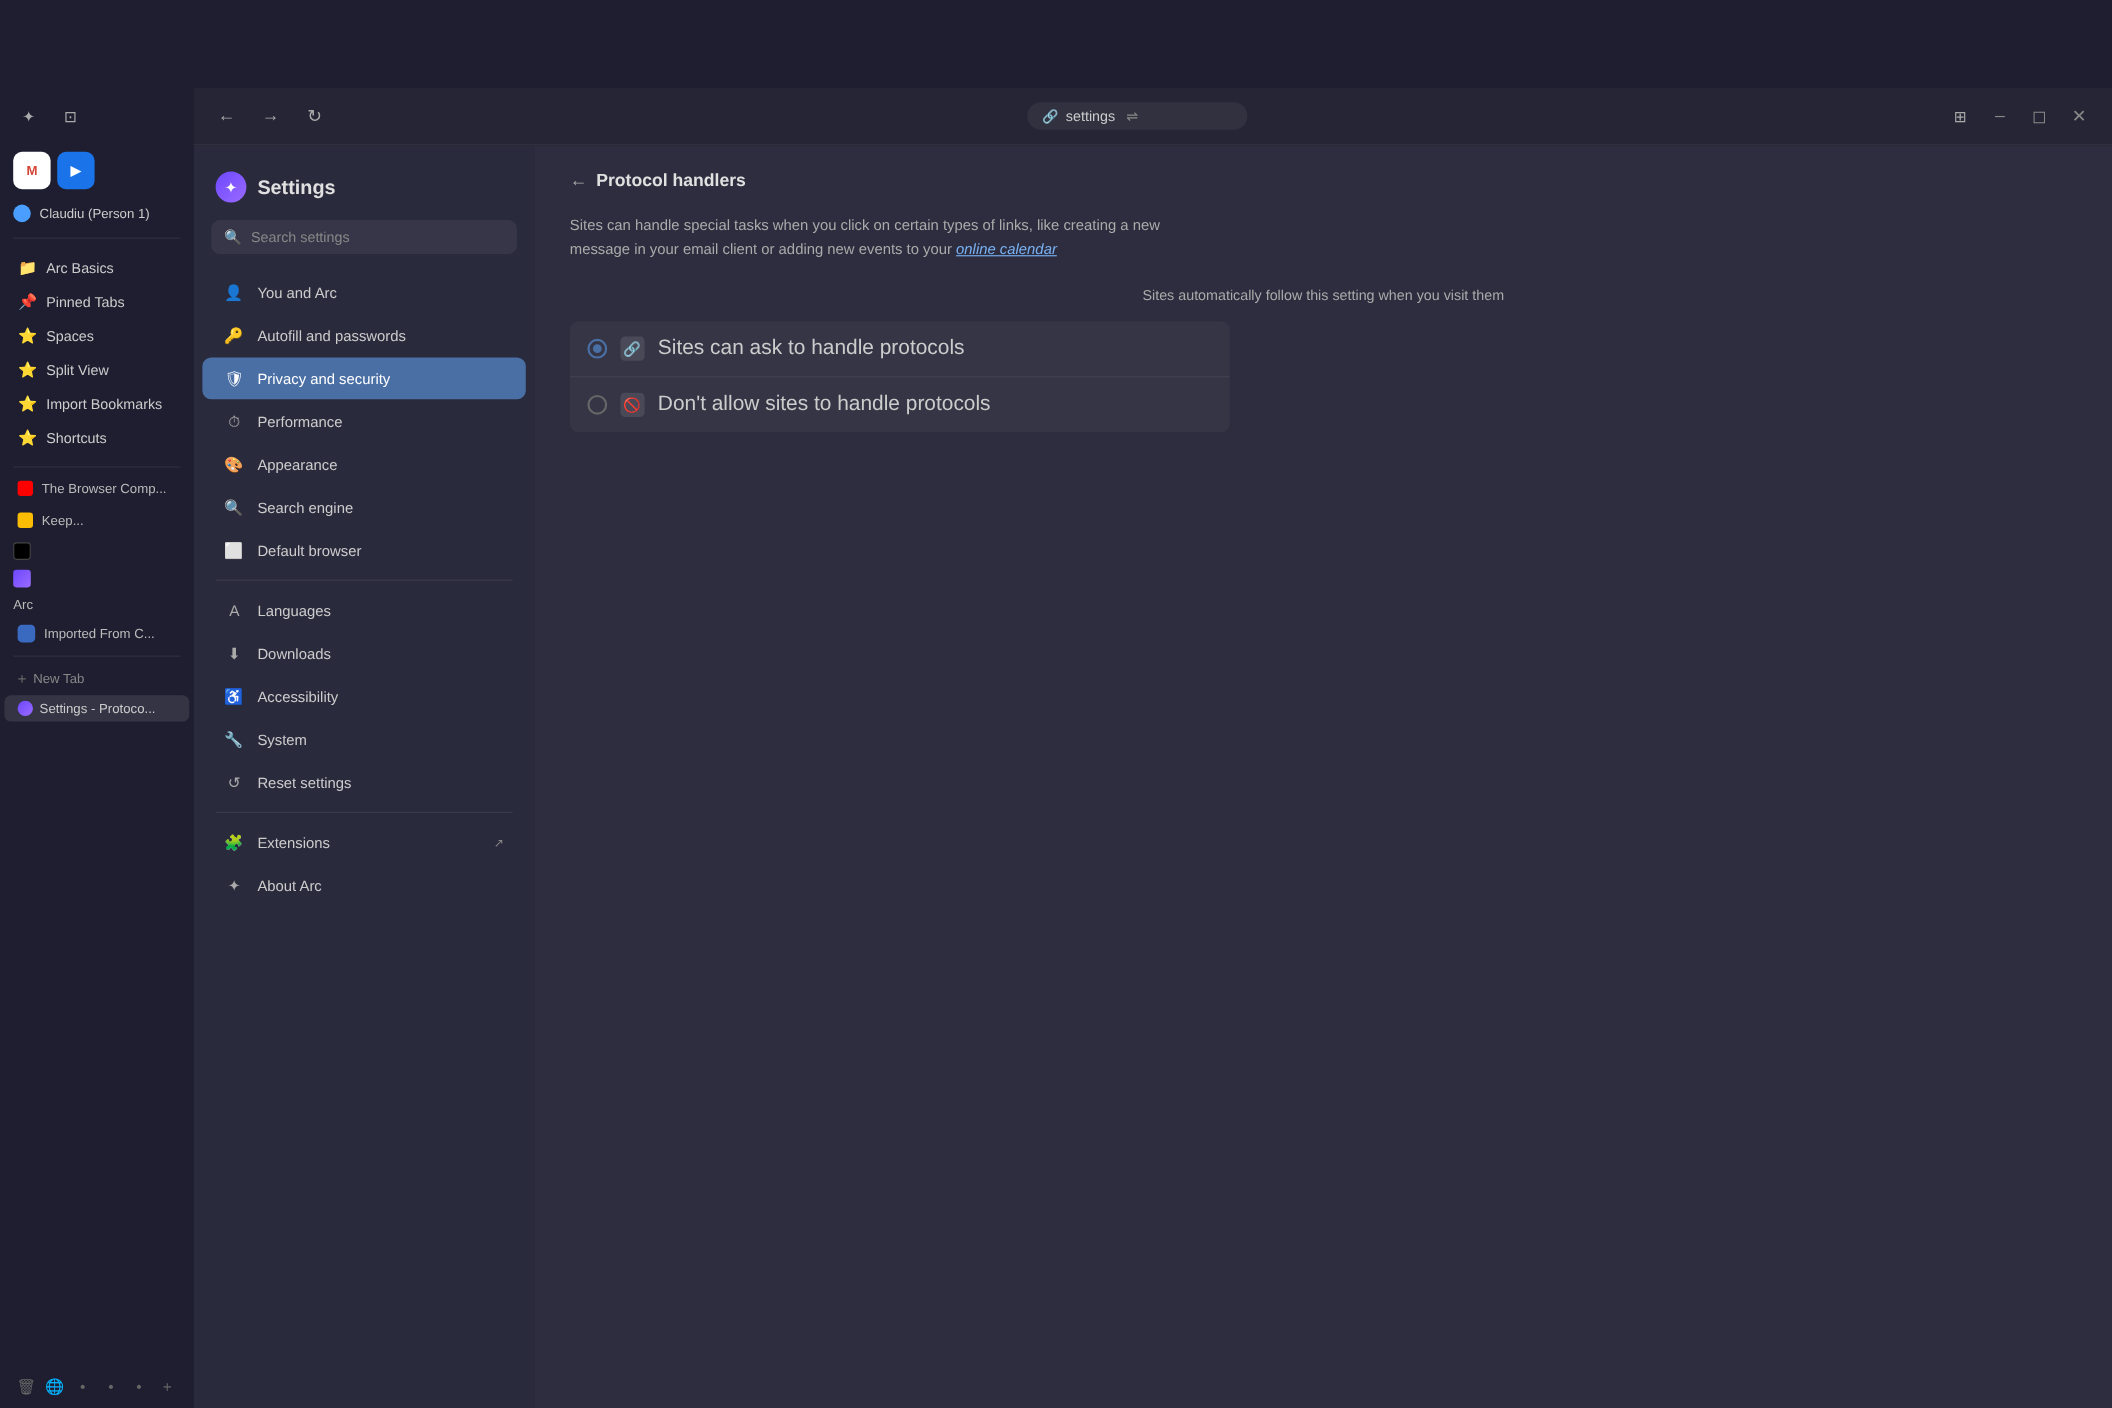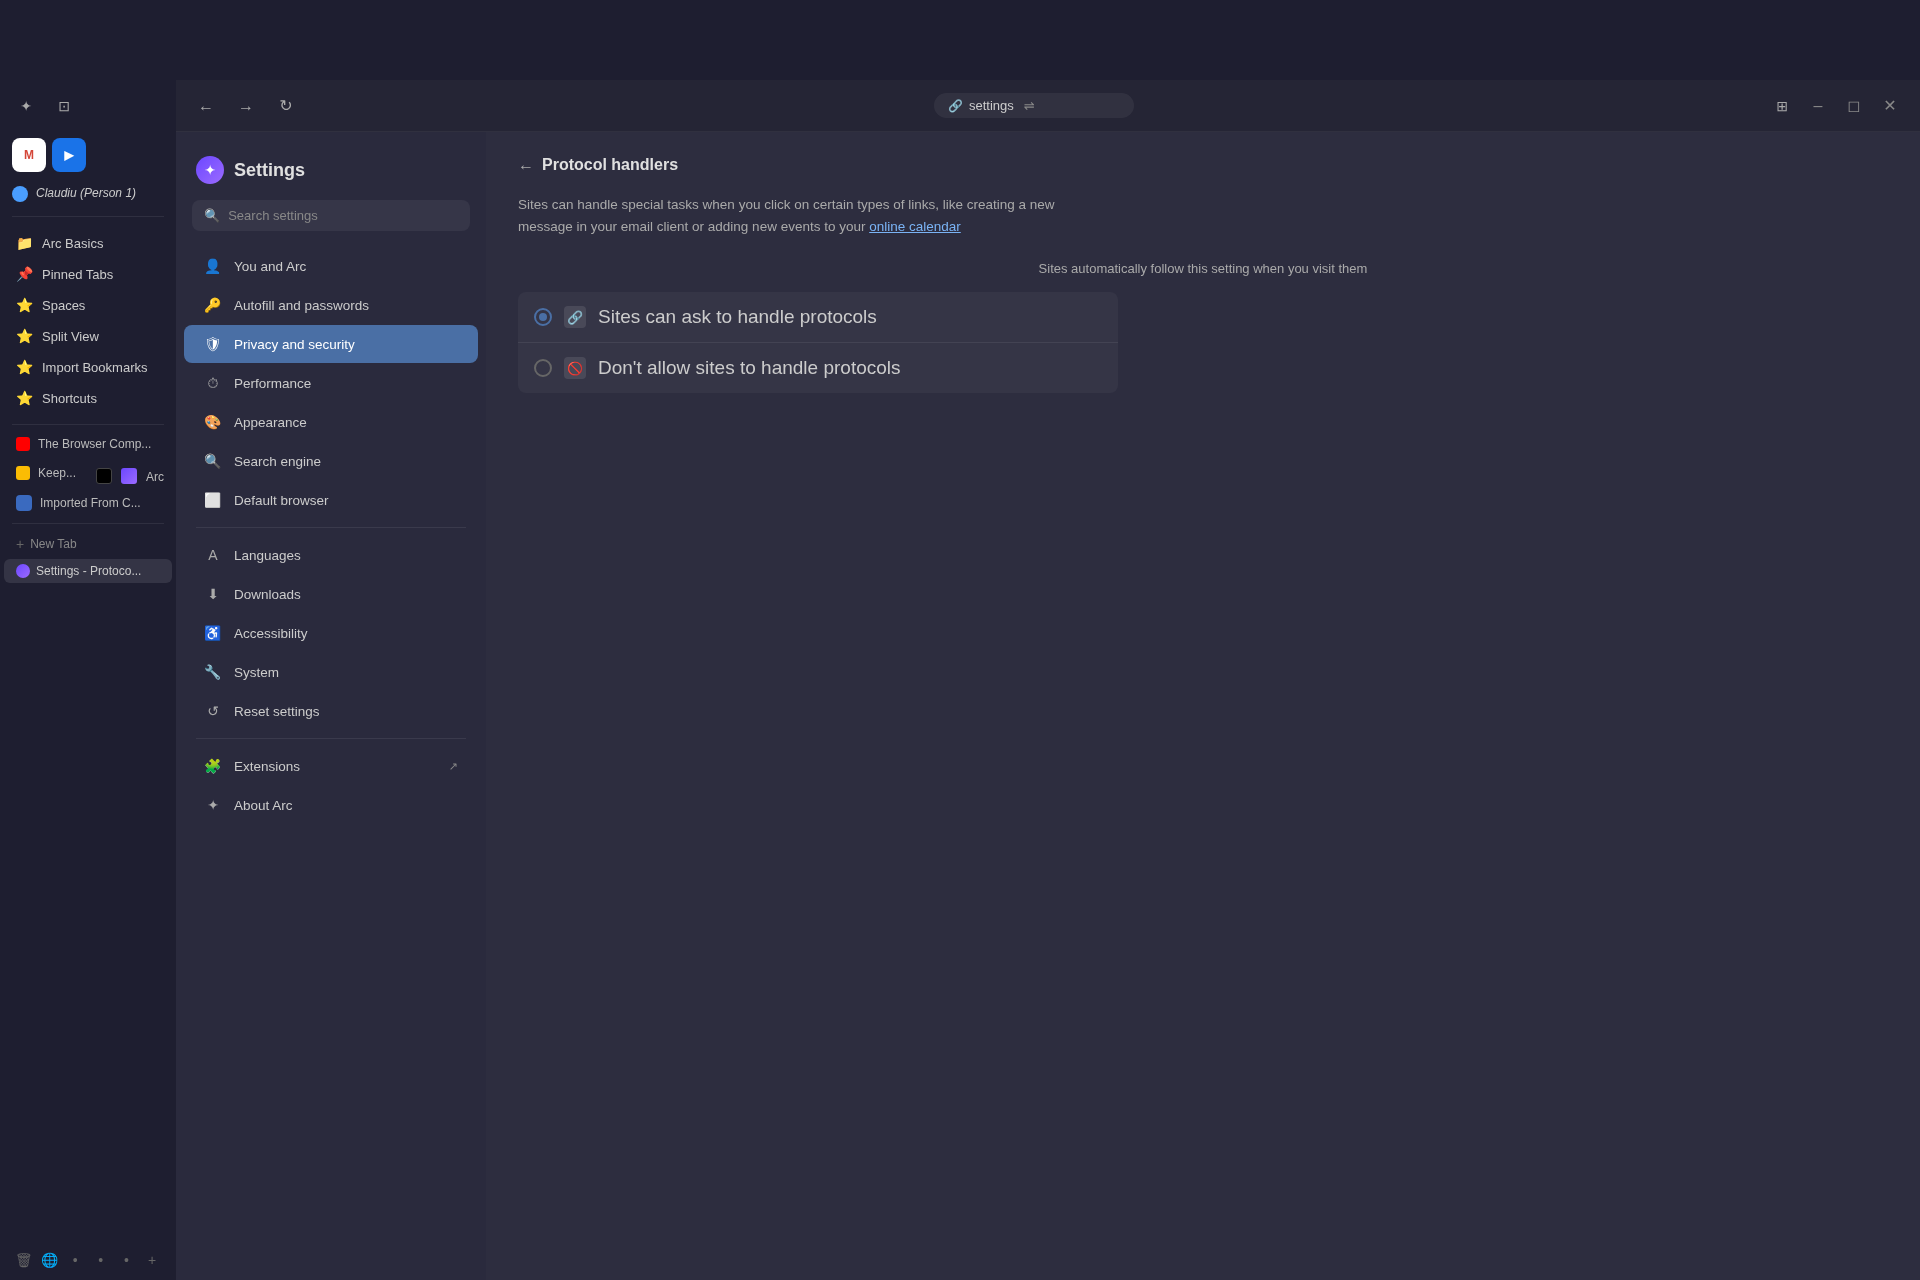--- a/index.html
+++ b/index.html
@@ -81,25 +81,25 @@
       color: #d44638;
     }
 
     .pinned-tab-meets {
       background: #1a73e8;
       color: white;
     }
 
     .sidebar-profile {
       display: flex;
+      align-items: center;
       gap: 8px;
       padding: 8px 12px;
       color: #ccc;
       font-size: 12px;
-      font-style: italic;
     }
 
     .profile-globe {
       width: 16px;
       height: 16px;
       background: #4a9eff;
       border-radius: 50%;
       flex-shrink: 0;
     }
 
@@ -576,21 +576,21 @@
       </div>
     </div>
 
     <div class="sidebar-divider"></div>
 
     <div class="sidebar-item-row">
       <div class="item-favicon yt-favicon"></div>
       <span>The Browser Comp...</span>
     </div>
 
-    <div style="display:flex; align-items:flex-end; gap:9px; padding: 4px 8px; margin: 1px 4px;">
+    <div style="display:flex; align-items:flex-start; gap:9px; padding: 4px 8px; margin: 1px 4px; flex-direction: column;">
       <div class="sidebar-item-row" style="padding:4px 4px; margin:0; flex:1;">
         <div class="item-favicon keep-favicon"></div>
         <span>Keep...</span>
       </div>
       <div class="item-favicon x-favicon" style="width:16px;height:16px;border-radius:3px;flex-shrink:0;cursor:pointer;"></div>
       <div class="item-favicon arc-favicon" style="width:16px;height:16px;border-radius:3px;flex-shrink:0;cursor:pointer;"></div>
       <span style="color:#bbb;font-size:12px;cursor:pointer;">Arc</span>
     </div>
 
     <div class="sidebar-imported">
@@ -733,21 +733,21 @@
       </div>
 
       <div class="settings-main">
 
         <div class="protocol-back">
           <span class="back-arrow">←</span>
           <span>Protocol handlers</span>
         </div>
 
         <p class="protocol-description">
-          Sites can handle special tasks when you click on certain types of links, like creating a new message in your email client or adding new events to your <span style="color:#7ab3f5;text-decoration:underline;cursor:pointer;">online calendar</span>
+          Sites can handle special tasks when you click on certain types of links, like creating a new message in your email client or adding new events to your <span style="color:#7ab3f5;text-decoration:underline;cursor:pointer;font-style:italic;">online calendar</span>
         </p>
 
         <div class="section-sublabel">Sites automatically follow this setting when you visit them</div>
 
         <div class="options-container">
           <div class="radio-option">
             <div class="radio-circle selected"></div>
             <div class="radio-icon">🔗</div>
             <span class="radio-label">Sites can ask to handle protocols</span>
           </div>

